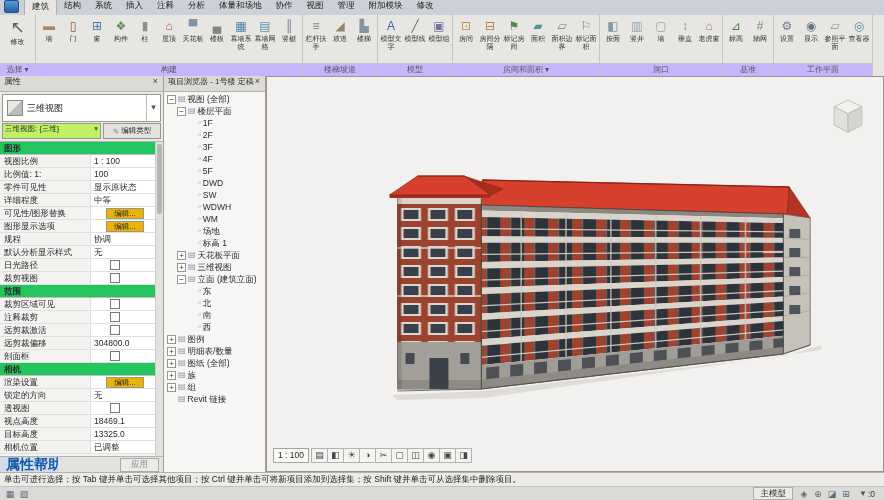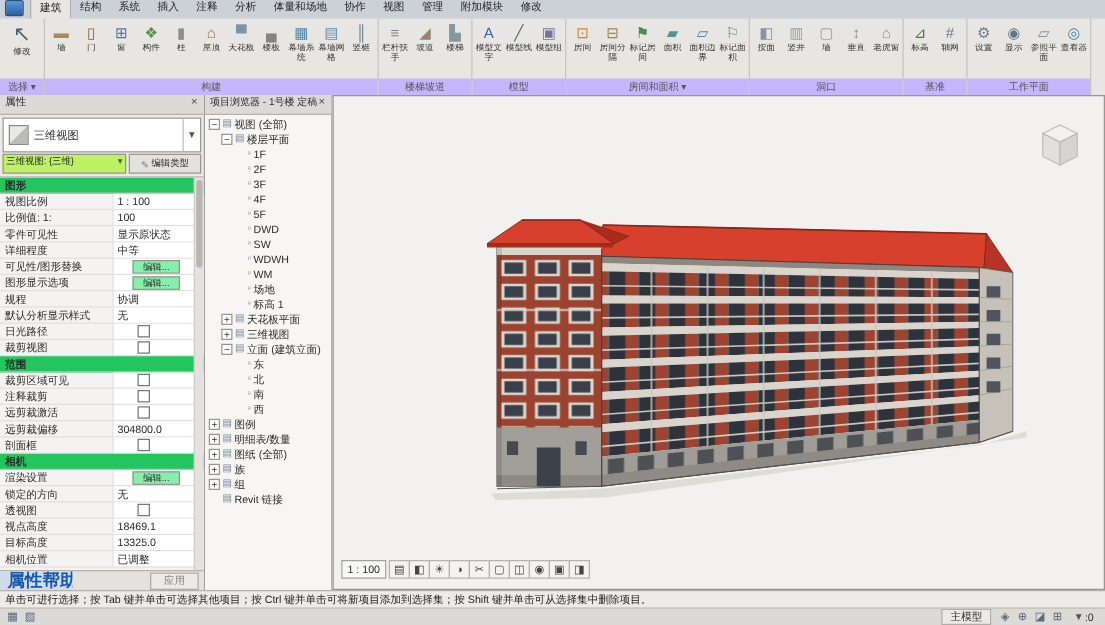--- a/index.html
+++ b/index.html
@@ -45,21 +45,21 @@
   .ptr-left{flex:1;background:#bef264;border:1px solid #98968f;font-size:7.5px;display:flex;
          padding:0 2px;white-space:nowrap;overflow:hidden;}
   .ptr-left .arr{margin-left:auto;color:#555;}
   .ptr-right{width:56px;margin-left:2px;background:#e4e2de;border:1px solid #98968f;font-size:7.5px;
          display:flex;align-items:center;justify-content:center;white-space:nowrap;}
   .prows{flex:1;overflow:hidden;border-top:1px solid #b4b2ae;background:#f4f3f1;position:relative;}
   .prow{display:flex;height:12px;line-height:12px;border-bottom:1px solid #e2e0dd;font-size:8.5px;}
   .prow.psec{display:block;background:#22c55e;font-weight:bold;padding-left:4px;border-bottom:1px solid #c0beba;}
   .plabel{width:86px;padding-left:4px;overflow:hidden;white-space:nowrap;border-right:1px solid #e2e0dd;flex:none;}
   .pval{flex:1;background:#fff;padding-left:3px;overflow:hidden;white-space:nowrap;display:flex;align-items:center;margin-right:7px;}
-  .pbtn{border:1px solid #98968f;background:#86efac;font-size:7.5px;line-height:9px;padding:0 7px;margin:0 auto;}
+  .pbtn{border:1px solid #98968f;background:#eab308;font-size:7.5px;line-height:9px;padding:0 7px;margin:0 auto;}
   .pcb{width:8px;height:8px;border:1px solid #777;background:#fff;font-size:7px;line-height:8px;
        text-align:center;margin-left:16px;flex:none;}
   .pscroll{position:absolute;right:0;top:0;bottom:0;width:7px;background:#e4e2de;border-left:1px solid #cfcdc9;}
   .pthumb{position:absolute;right:1px;top:2px;width:5px;height:70px;background:#b8b6b2;border-radius:2px;}
   .pfoot{height:15px;border-top:1px solid #b4b2ae;display:flex;align-items:center;background:#e4e2de;flex:none;}
   .phelp{color:#1558a8;font-size:14px;padding:0 6px;flex:1;background:#d0dcec;align-self:stretch;
          line-height:15px;max-width:46px;white-space:nowrap;overflow:hidden;font-weight:bold;}
   .papply{border:1px solid #aaa;color:#888;font-size:8.5px;padding:0 10px;background:#eceae6;margin:0 4px 0 auto;}
 
   

